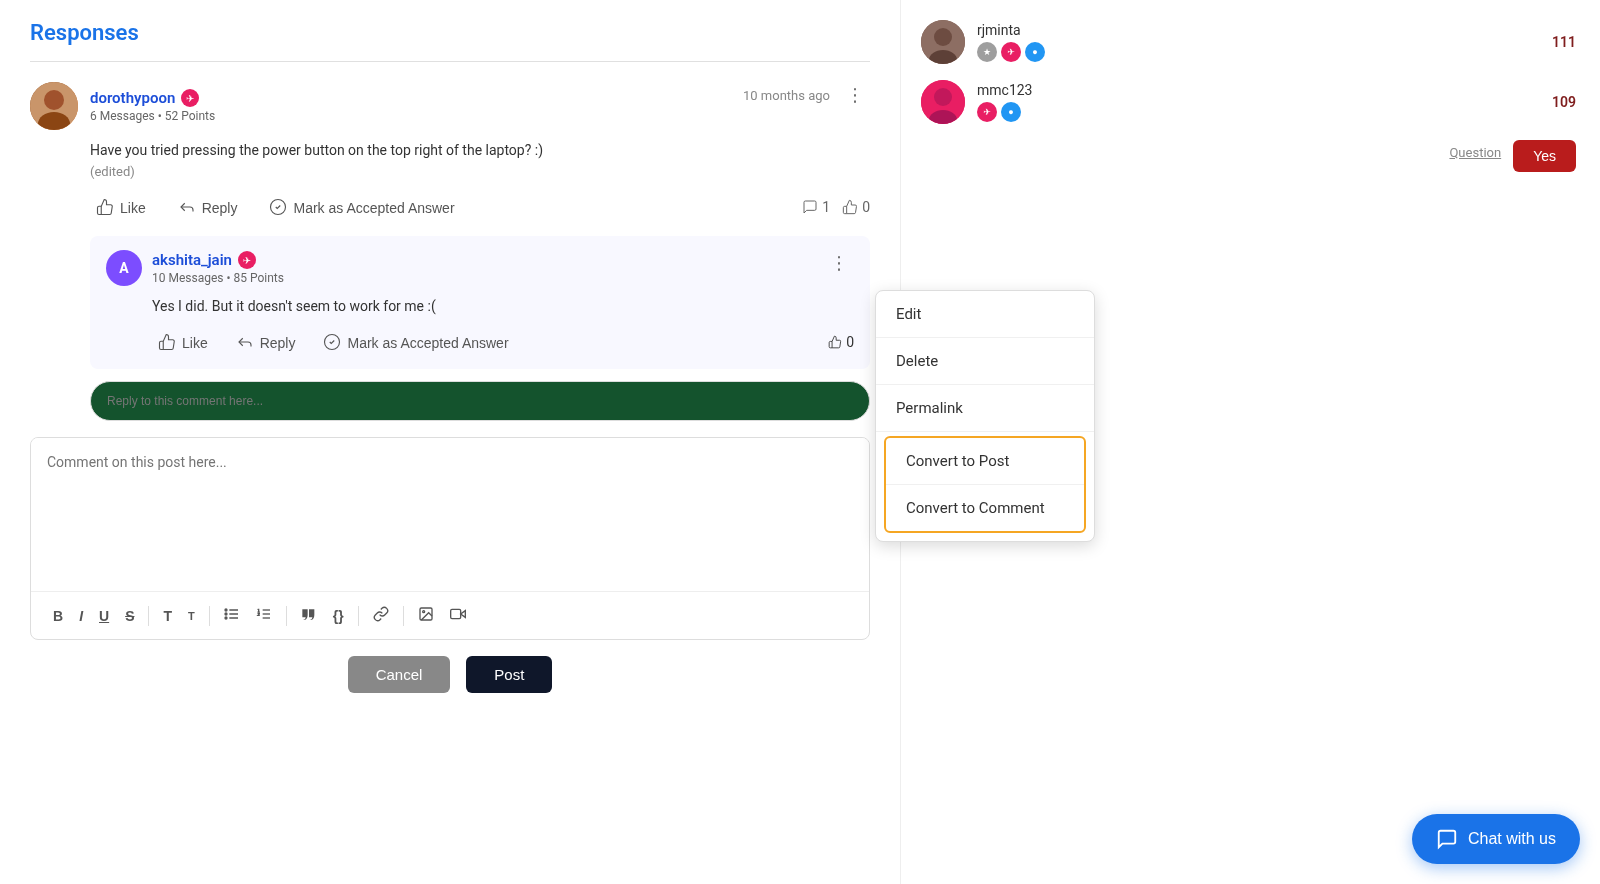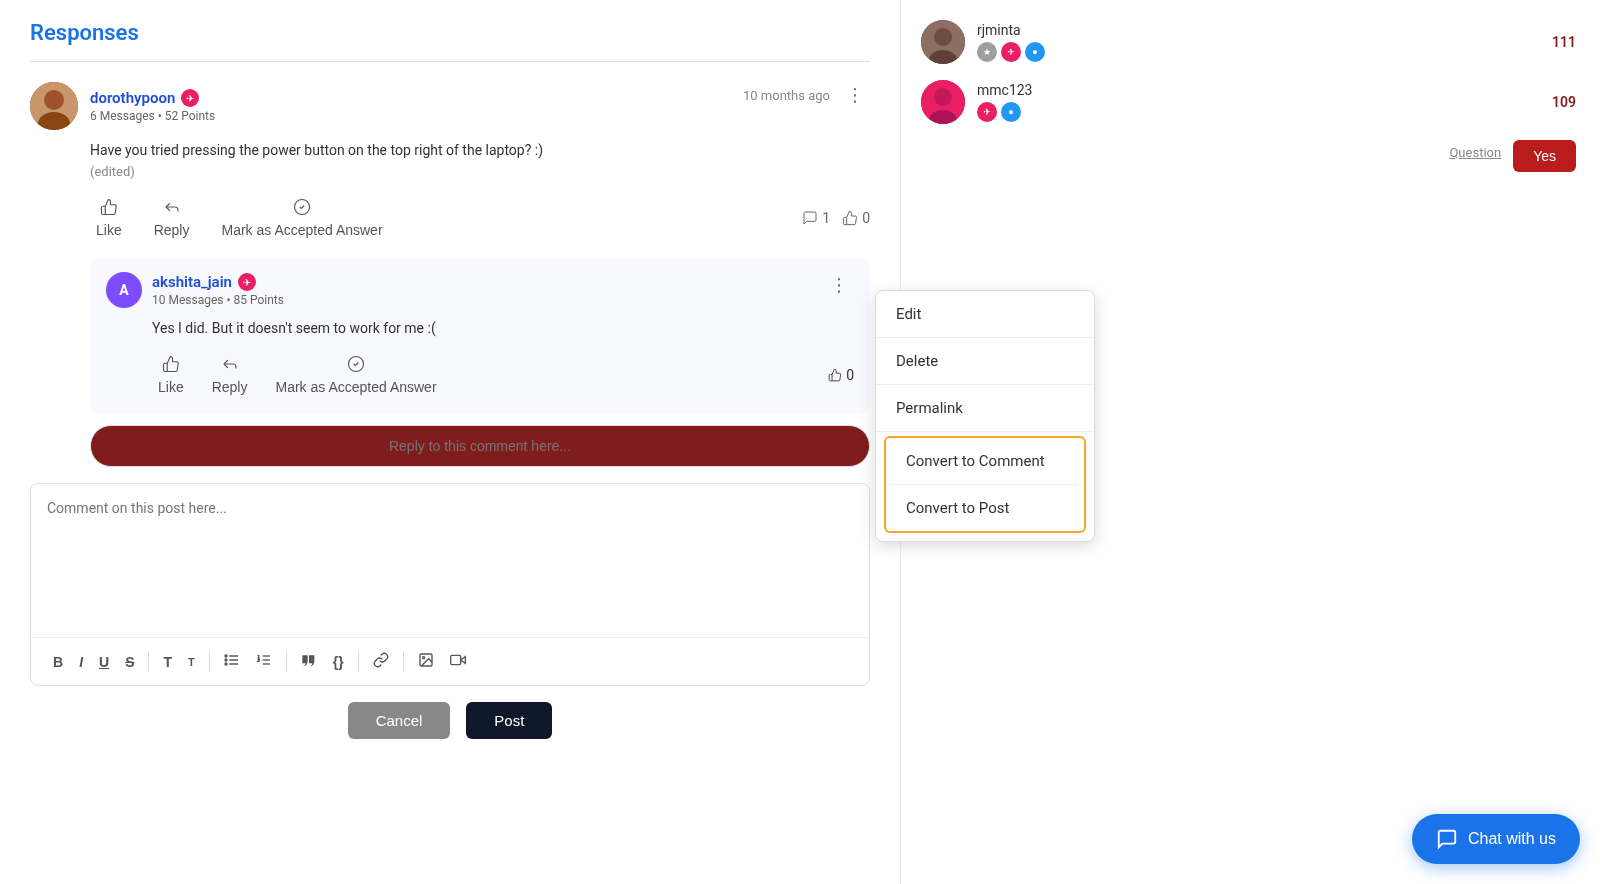--- a/index.html
+++ b/index.html
@@ -139,30 +139,29 @@
     .comment-actions {
       display: flex;
       align-items: center;
       gap: 20px;
       margin-left: 60px;
       margin-bottom: 16px;
     }
 
     .action-btn {
       display: flex;
-      align-items: center;
+      align-items: flex-end;
       gap: 6px;
       background: none;
       border: none;
       cursor: pointer;
       color: #555;
       font-size: 14px;
       padding: 4px 6px;
       border-radius: 4px;
-      flex-direction: column;
     }
 
     .action-btn svg {
       width: 18px;
       height: 18px;
     }
 
     .comment-meta-right {
       margin-left: auto;
       display: flex;
@@ -233,25 +232,24 @@
     .reply-input-container {
       margin-left: 60px;
       margin-bottom: 16px;
     }
 
     .reply-input {
       width: 100%;
       padding: 12px 16px;
       border: 1px solid #ddd;
       border-radius: 24px;
-      font-size: 14px;
+      font-size: 12px;
       color: #999;
       outline: none;
-      background: #7f1d1d;
-      text-align: center;
+      background: #14532d;
     }
 
     
     .comment-textarea-container {
       border: 1px solid #ddd;
       border-radius: 8px;
       margin-bottom: 16px;
       overflow: hidden;
     }
 
@@ -698,22 +696,22 @@
       <span class="question-label">Question</span>
       <button class="yes-btn">Yes</button>
     </div>
   </div>
 
   <div class="context-menu">
     <div class="context-menu-item">Edit</div>
     <div class="context-menu-item">Delete</div>
     <div class="context-menu-item">Permalink</div>
     <div class="context-menu-group">
+      <div class="context-menu-item">Convert to Post</div>
       <div class="context-menu-item">Convert to Comment</div>
-      <div class="context-menu-item">Convert to Post</div>
     </div>
   </div>
 </div>
 
 <button class="chat-button">
   <svg width="22" height="22" viewBox="0 0 24 24" fill="none" stroke="white" stroke-width="2">
     <path d="M21 15a2 2 0 0 1-2 2H7l-4 4V5a2 2 0 0 1 2-2h14a2 2 0 0 1 2 2z"></path>
   </svg>
   <span>Chat with us</span>
 </button>

